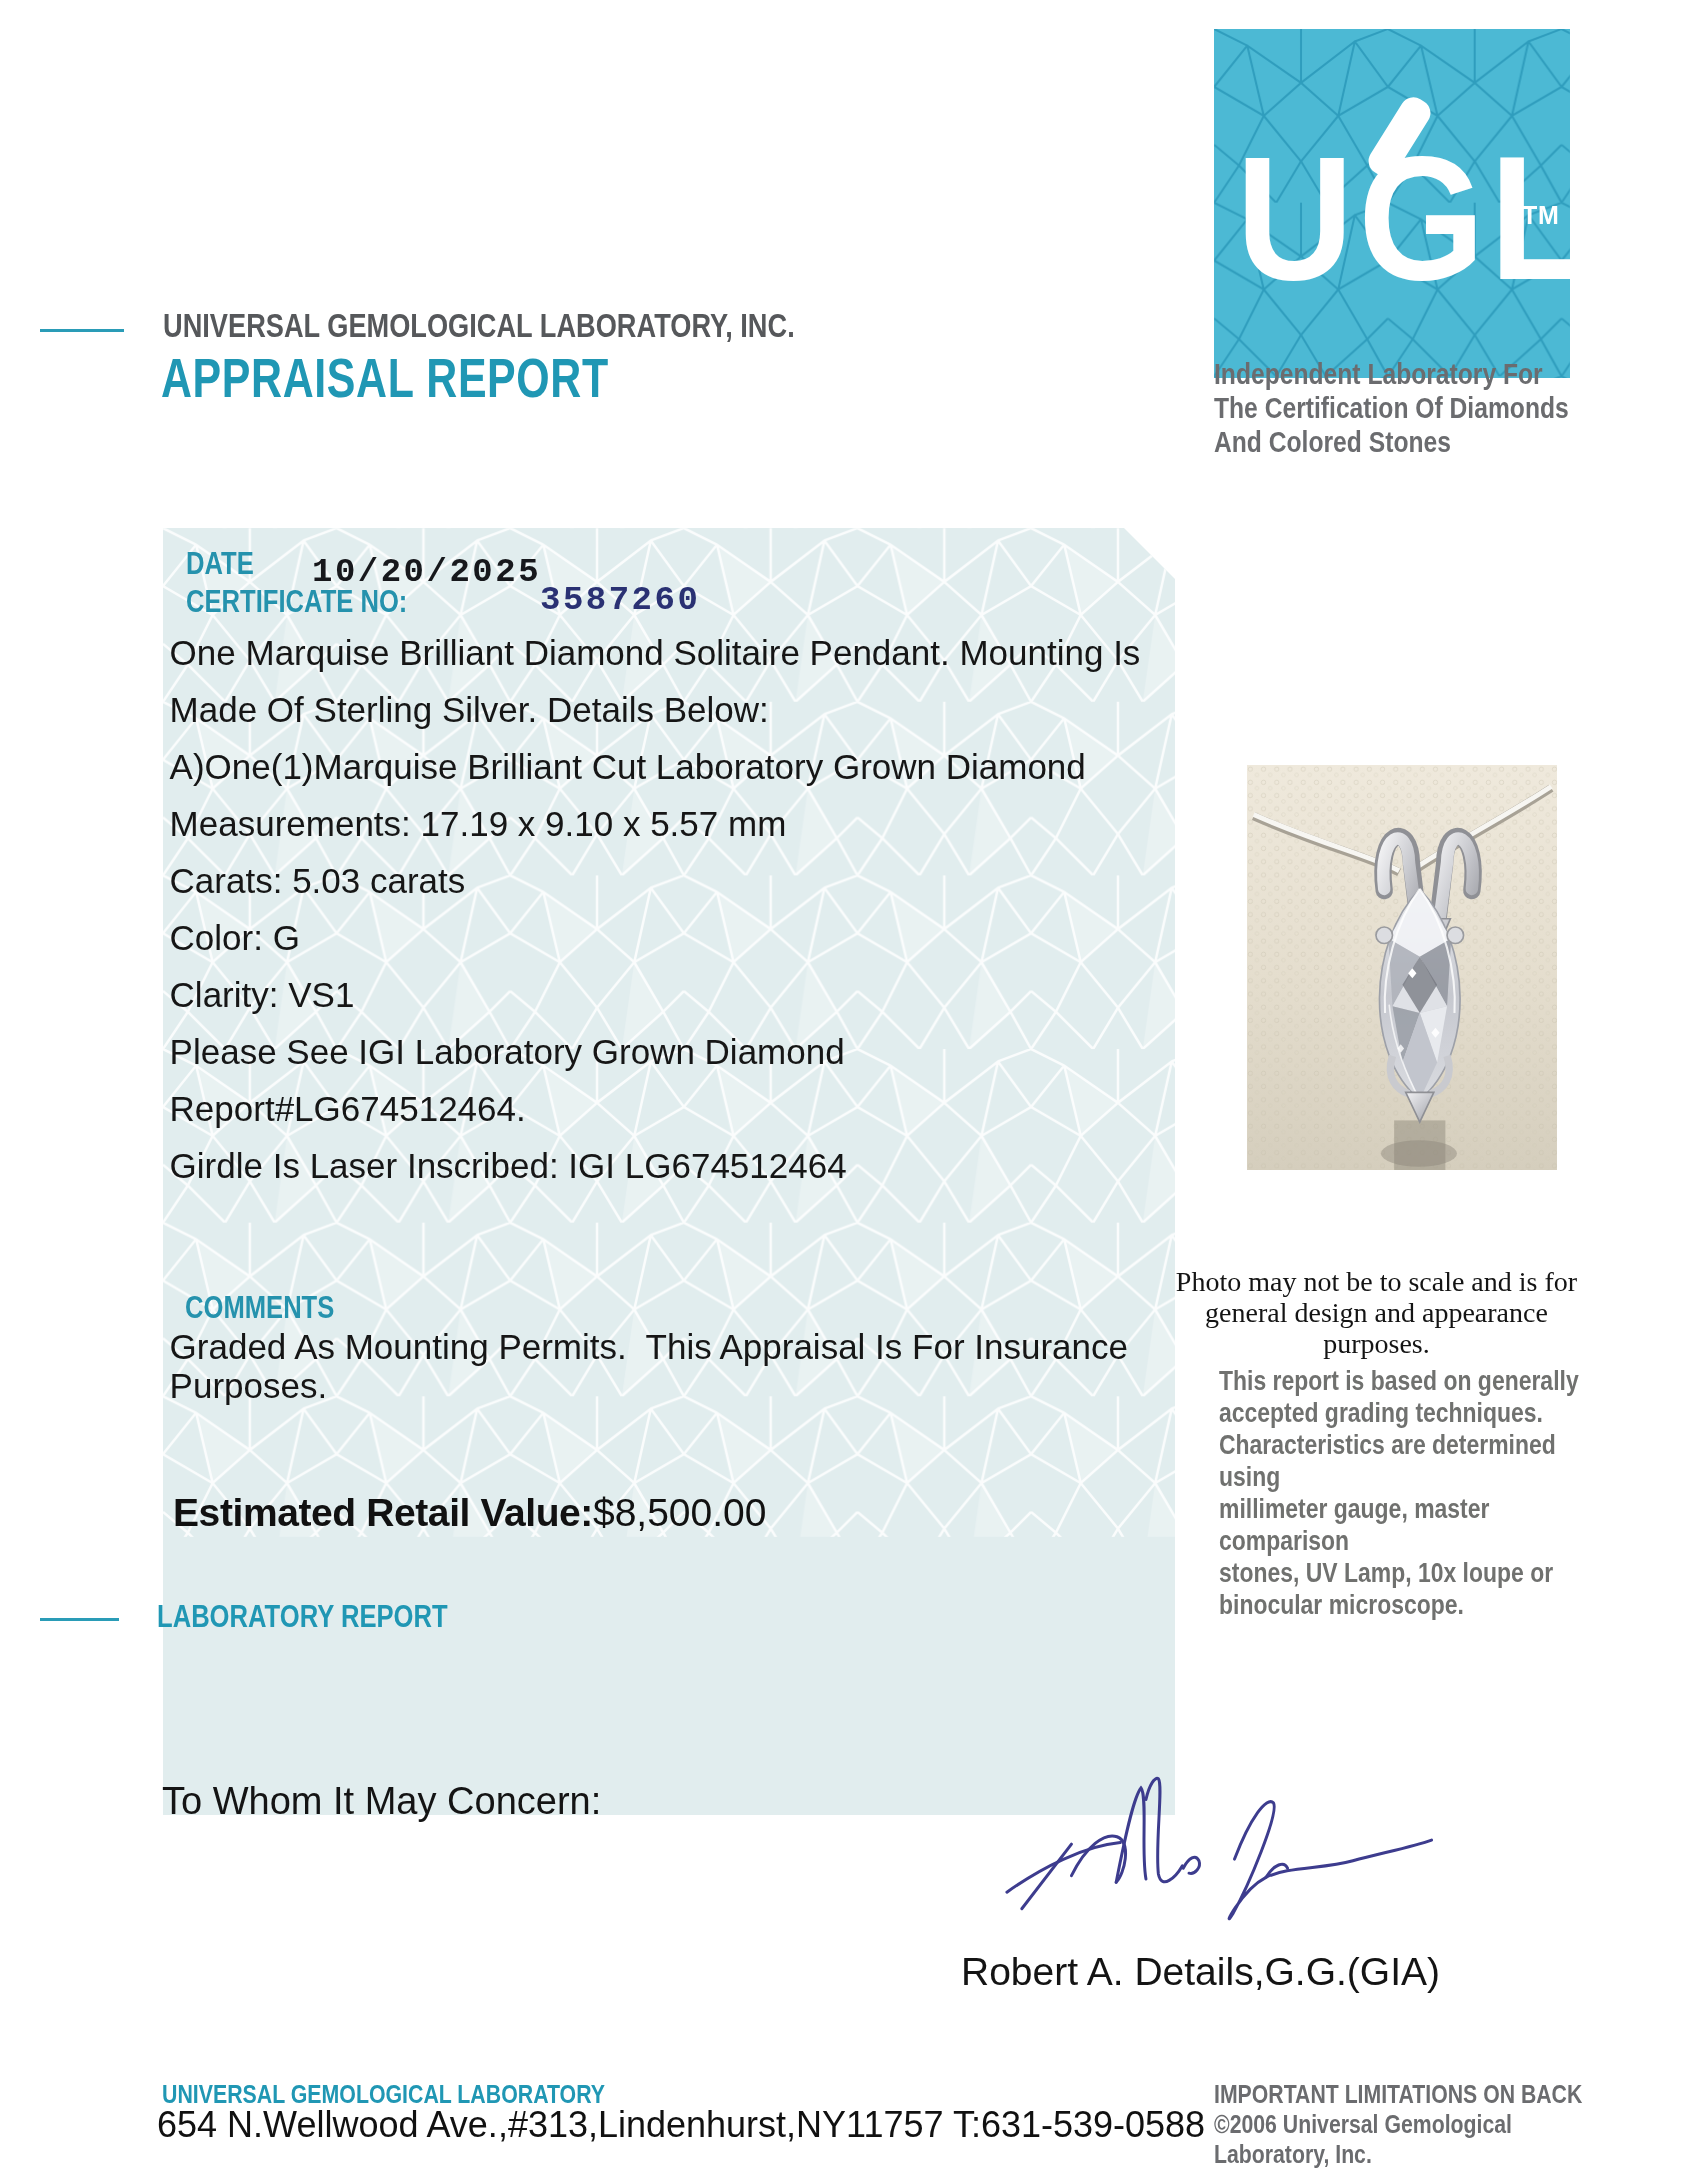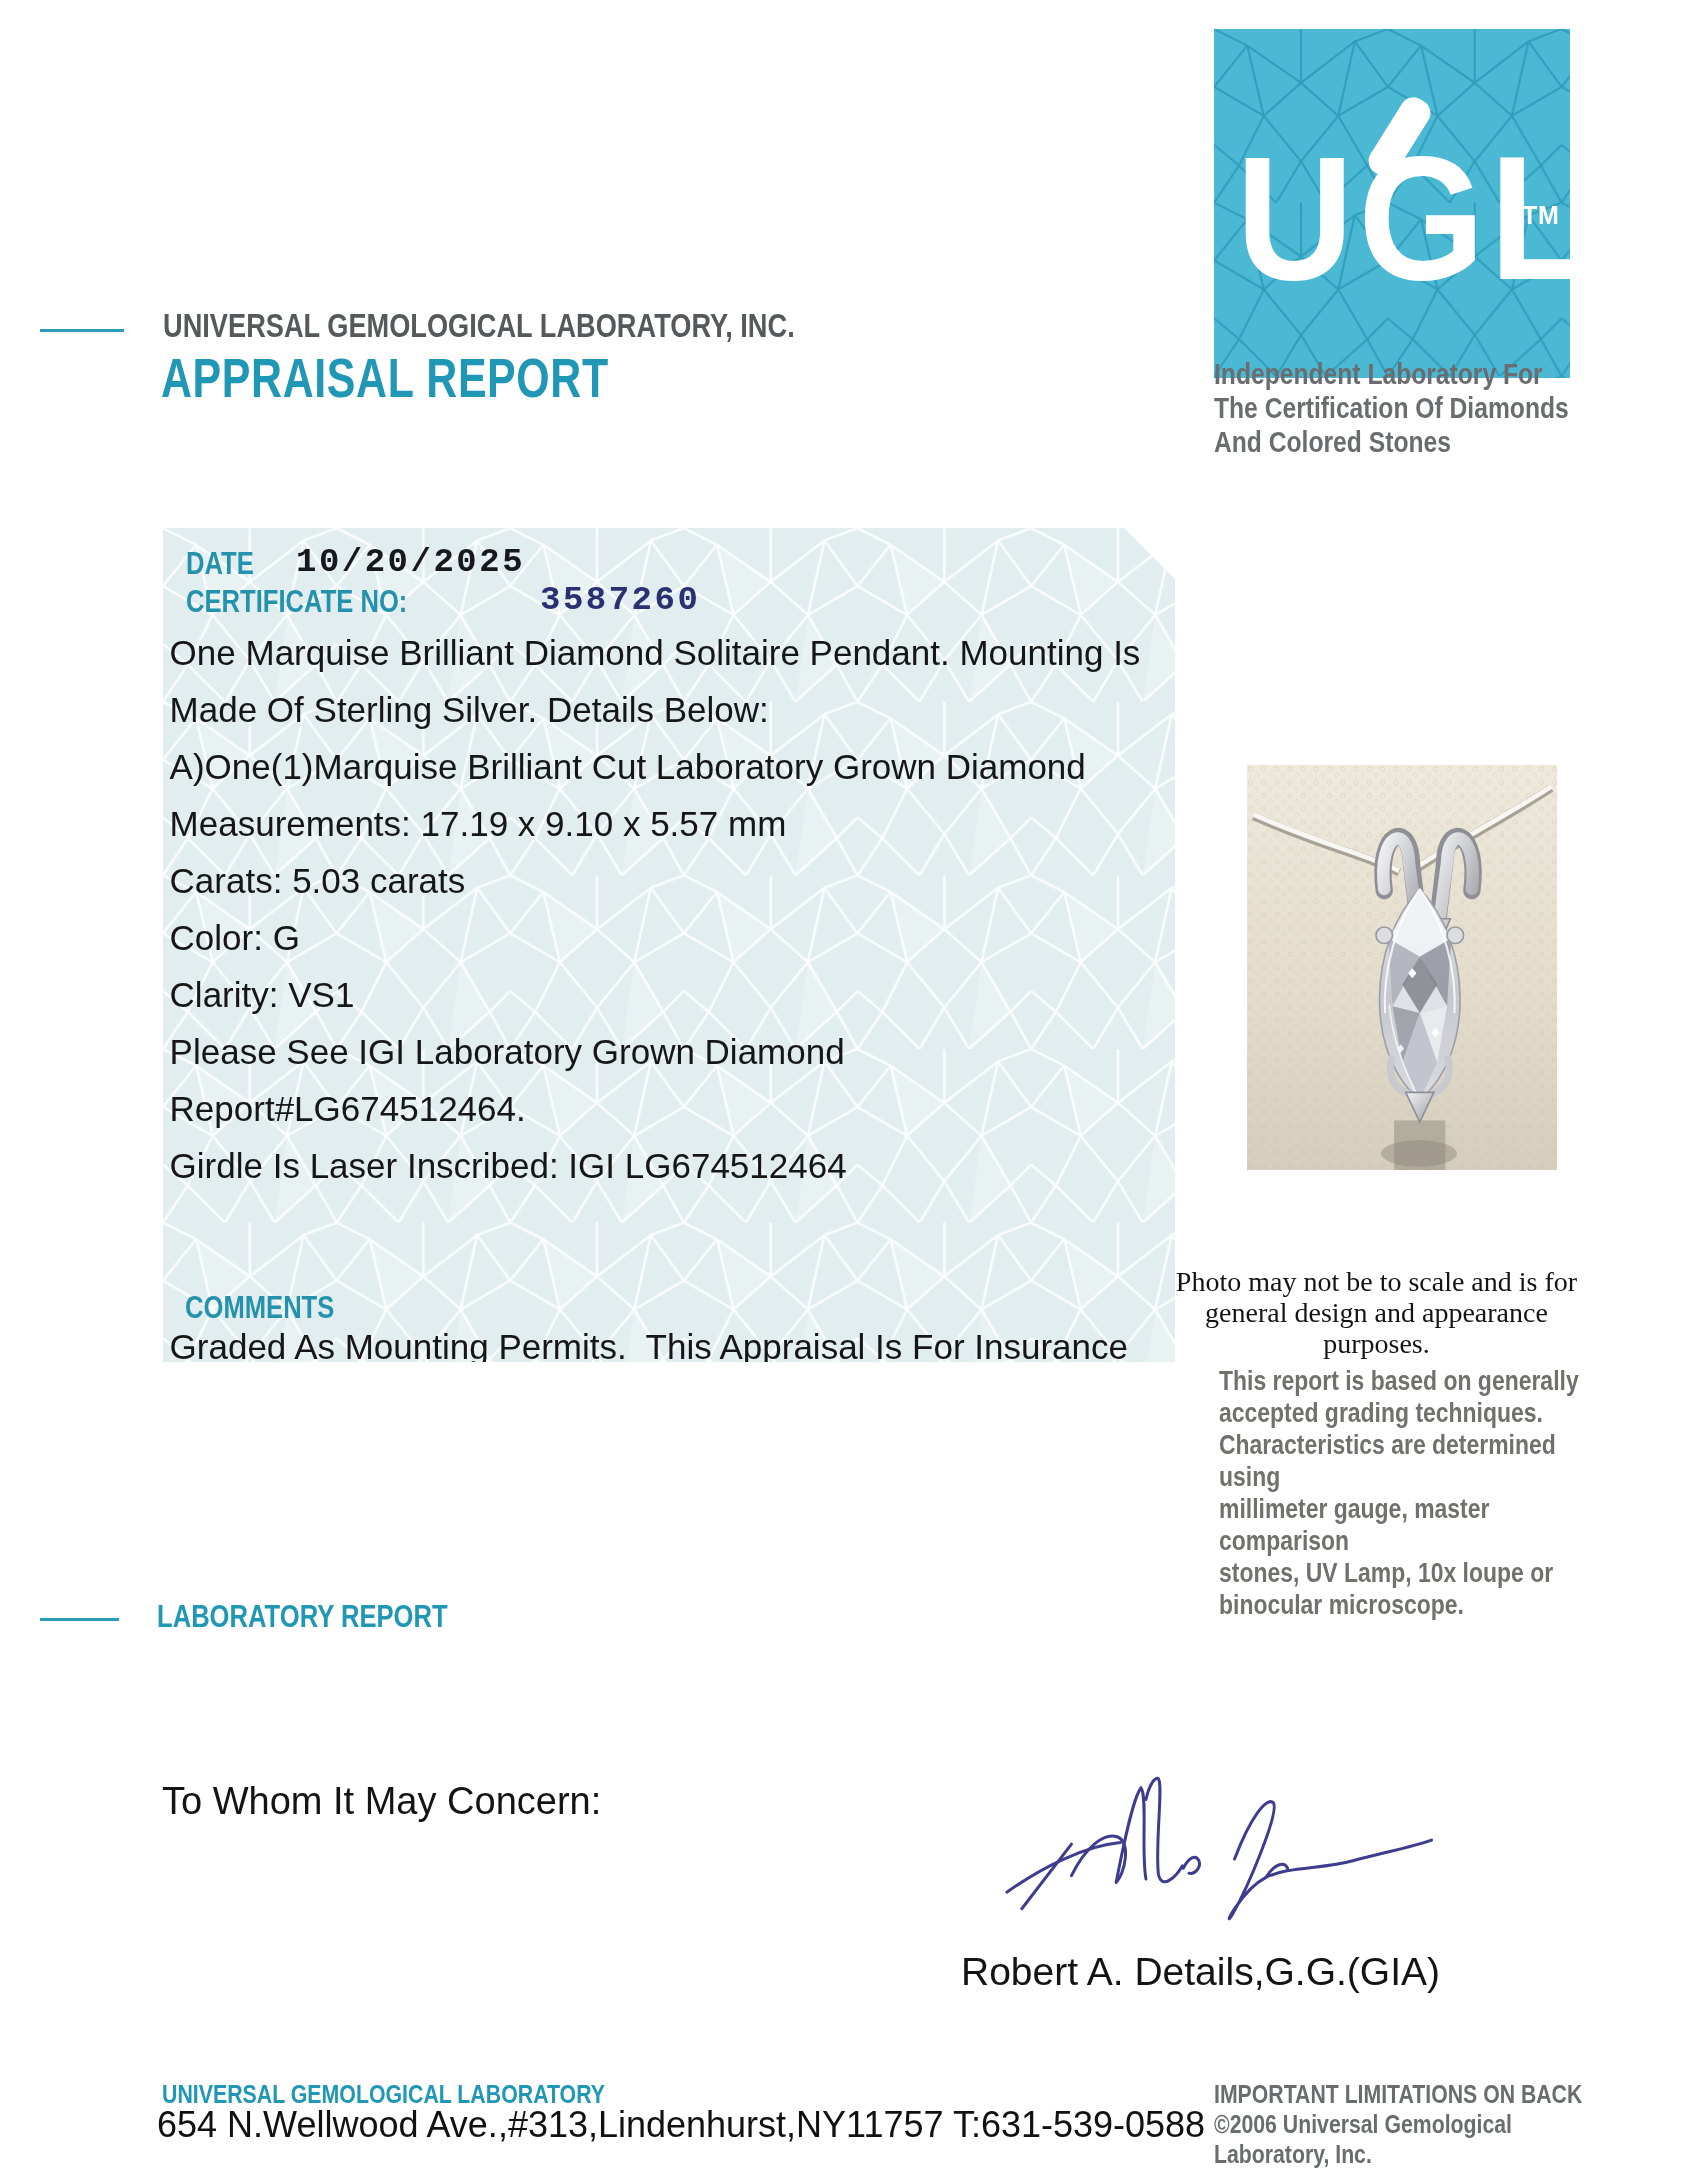--- a/index.html
+++ b/index.html
@@ -35,37 +35,37 @@
     position:absolute; left:170px; top:65px; width:31px; height:86px; background:#ffffff;
     border-radius:13.2px; transform:rotate(32deg);
   }
   .logo-tagline {
     position:absolute; left:1214px; top:357px; font-size:29px; font-weight:700;
     color:#6b6c6f; line-height:34px; white-space:pre-wrap; transform:scaleX(0.85); transform-origin:left top;
   }
 
   
   .cert-box {
-    position:absolute; left:163px; top:528px; width:1012px; height:834px; background:#e1edee;
+    position:absolute; left:163px; top:528px; width:1012px; height:1287px; background:#e1edee;
     clip-path:polygon(0 0, calc(100% - 51px) 0, 100% 51px, 100% 100%, 0 100%);
   }
   .cert-box svg.pat { position:absolute; inset:0; }
   .cert-content { position:absolute; inset:0; }
   .row { position:absolute; left:23px; height:41px; white-space:nowrap; }
   .row-date { top:16.5px; }
   .row-cert { top:55px; }
   .lbl {
     display:inline-block; font-size:32px; font-weight:800; color:#2592ad;
     transform:scaleX(0.80); transform-origin:left top; letter-spacing:0px;
   }
   .val {
     position:absolute; top:-1.7px; font-family:"Liberation Mono", monospace; font-weight:700;
     font-size:34px; letter-spacing:2.5px; color:#17181c; white-space:nowrap;
   }
-  .val-date { left:110px; }
+  .val-date { left:126px;margin-top:10px; }
   .val-cert { left:354px; color:#2a3173; }
   .desc {
     position:absolute; left:6.6px; top:96px; width:984px; font-size:35px; line-height:57px;
     color:#161616; white-space:pre-wrap;
   }
   .comments-lbl {
     position:absolute; left:21.5px; top:761px; font-size:32px; font-weight:800; color:#2592ad;
     transform:scaleX(0.80); transform-origin:left top; white-space:nowrap;
   }
   .comments {

